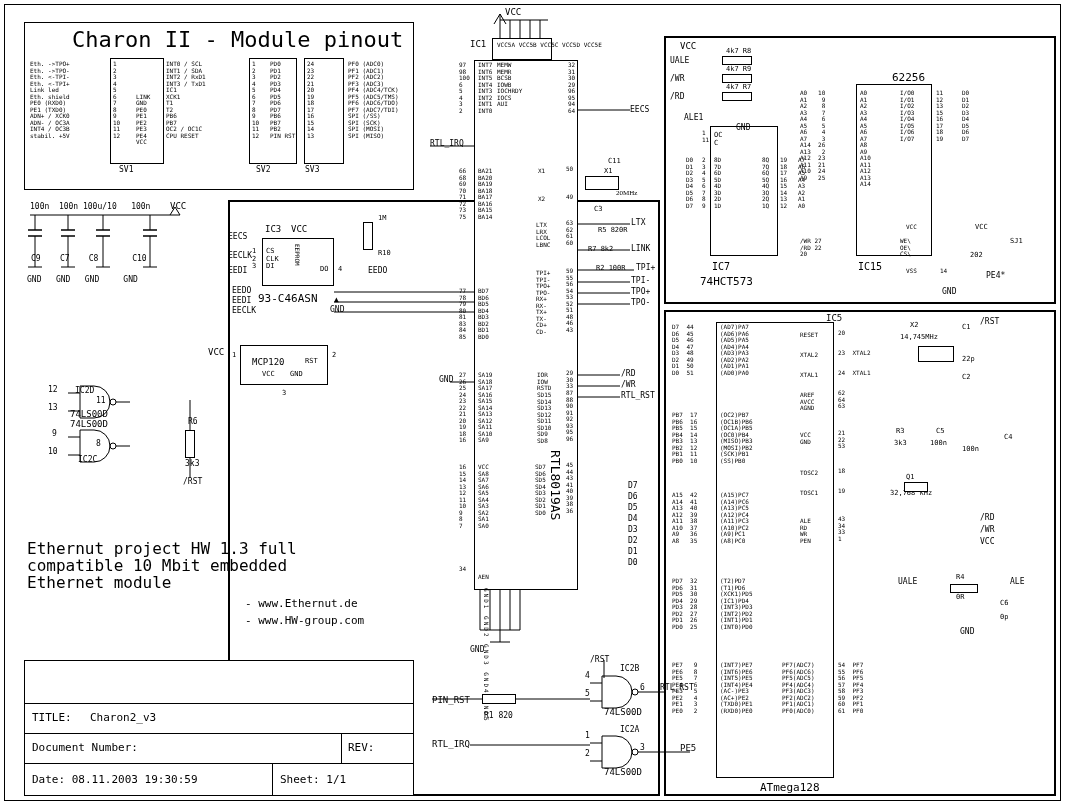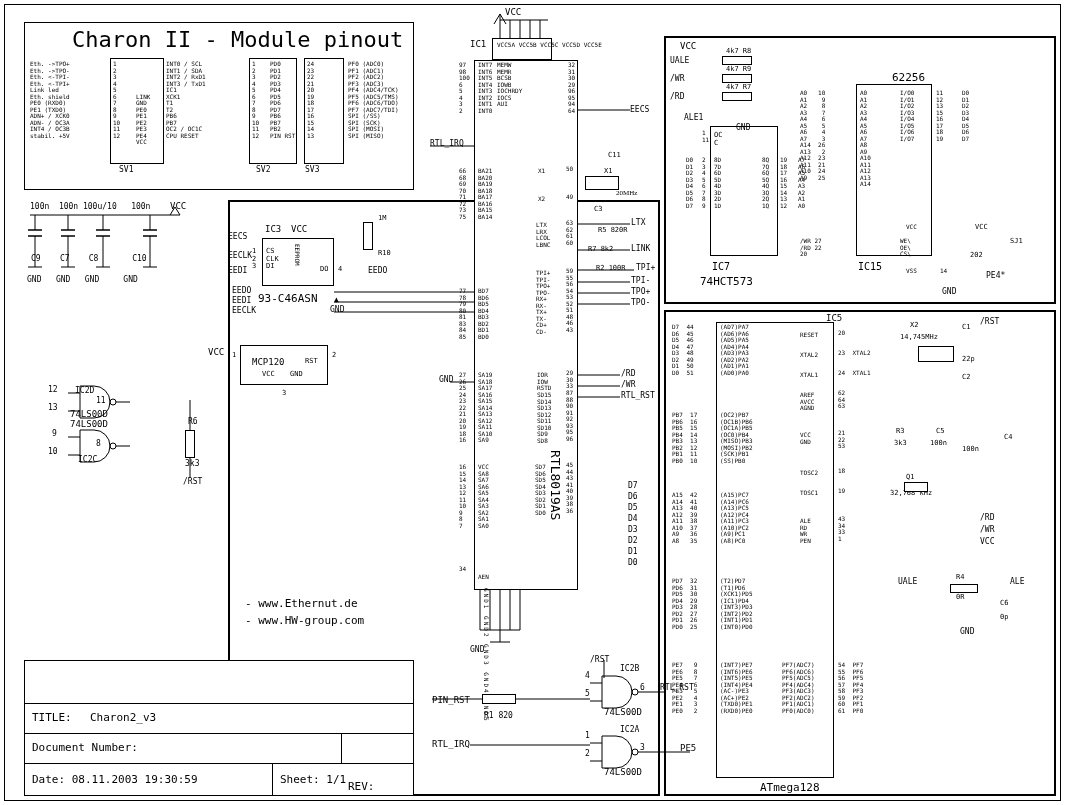--- a/index.html
+++ b/index.html
@@ -222,33 +222,36 @@
   <div class="lbl t8" style="left:48px;top:448px;">10</div>
   <div class="lbl t8" style="left:96px;top:440px;">8</div>
   <div class="lbl t9" style="left:70px;top:420px;">74LS00D</div>
   <div class="lbl t8" style="left:78px;top:456px;">IC2C</div>
 
   <div class="box" style="left:185px;top:430px;width:10px;height:28px;"></div>
   <div class="lbl t8" style="left:188px;top:418px;">R6</div>
   <div class="lbl t8" style="left:185px;top:460px;">3k3</div>
   <div class="lbl t8" style="left:183px;top:478px;">/RST</div>
 
+  <div class="lbl t16" style="left:27px;top:540px;">Ethernut project HW 1.3 full
+compatible 10 Mbit embedded
+Ethernet module</div>
   <div class="lbl t11" style="left:245px;top:598px;">- www.Ethernut.de</div>
   <div class="lbl t11" style="left:245px;top:615px;">- www.HW-group.com</div>
 
   <div class="box" style="left:24px;top:660px;width:390px;height:136px;"></div>
   <div class="hl" style="left:25px;top:703px;width:388px;"></div>
   <div class="hl" style="left:25px;top:733px;width:388px;"></div>
   <div class="hl" style="left:25px;top:763px;width:388px;"></div>
   <div class="vl" style="left:341px;top:733px;height:30px;"></div>
   <div class="vl" style="left:272px;top:763px;height:33px;"></div>
   <div class="lbl t11" style="left:32px;top:712px;">TITLE:</div>
   <div class="lbl t11" style="left:90px;top:712px;">Charon2_v3</div>
   <div class="lbl t11" style="left:32px;top:742px;">Document Number:</div>
-  <div class="lbl t11" style="left:348px;top:742px;margin-top:39px;">REV:</div>
+  <div class="lbl t11" style="left:348px;top:742px;">REV:</div>
   <div class="lbl t11" style="left:32px;top:774px;">Date: 08.11.2003 19:30:59</div>
   <div class="lbl t11" style="left:280px;top:774px;">Sheet: 1/1</div>
 
   <div class="box" style="left:492px;top:38px;width:60px;height:22px;"></div>
   <div class="lbl t9" style="left:470px;top:40px;">IC1</div>
   <div class="lbl t9" style="left:505px;top:8px;">VCC</div>
   <div class="lbl t6" style="left:497px;top:42px;">VCC5A VCC5B VCC5C VCC5D VCC5E</div>
   <div class="lbl t6" style="left:498px;top:22px;letter-spacing:5px;"></div>
   <svg width="80" height="40" style="left:492px;top:6px;">
     <polyline points="2,18 8,8 14,18" fill="none" stroke="#000"></polyline>
@@ -314,21 +317,21 @@
 BA15
 BA14</div>
 
   <div class="lbl t6" style="left:538px;top:168px;">X1</div>
   <div class="lbl t6" style="left:538px;top:196px;">X2</div>
   <div class="lbl t6" style="left:566px;top:166px;">50</div>
   <div class="lbl t6" style="left:566px;top:194px;">49</div>
   <div class="lbl t7" style="left:604px;top:168px;">X1</div>
   <div class="lbl t7" style="left:616px;top:190px;font-family:Liberation Serif, serif;">20MHz</div>
   <div class="lbl t7" style="left:594px;top:206px;">C3</div>
-  <div class="lbl t7" style="left:608px;top:152px;">C11</div>
+  <div class="lbl t7" style="left:608px;top:158px;">C11</div>
   <div class="box" style="left:585px;top:176px;width:34px;height:14px;"></div>
 
   <div class="lbl t6" style="left:536px;top:222px;">LTX
 LRX
 LCOL
 LBNC</div>
   <div class="lbl t6" style="left:566px;top:220px;">63
 62
 61
 60</div>

